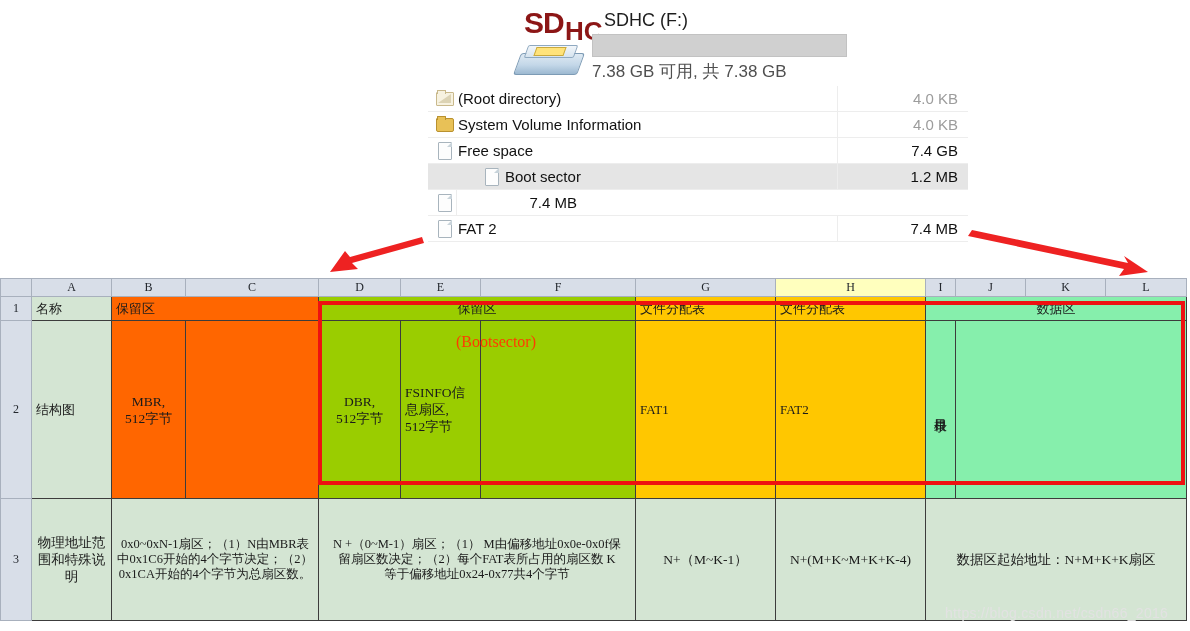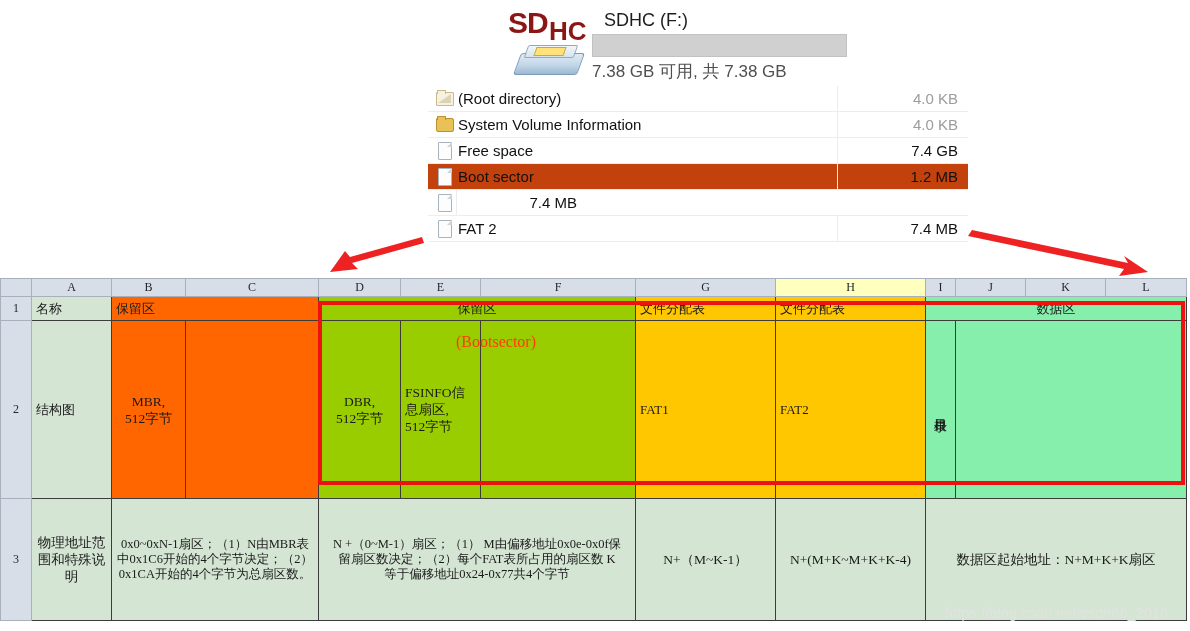--- a/index.html
+++ b/index.html
@@ -5,21 +5,21 @@
   html,body{margin:0;padding:0;}
   body{
     width:1190px;height:631px;
     background:#ffffff;
     font-family:"Liberation Sans","DejaVu Sans",sans-serif;
     overflow:hidden;
     position:relative;
   }
   
   #explorer{position:absolute;left:0;top:0;width:1190px;height:240px;}
-  #sdhc-logo{position:absolute;left:508px;top:8px;width:86px;height:40px;}
+  #sdhc-logo{position:absolute;left:524px;top:8px;width:86px;height:40px;}
   #sdhc-logo .sd{
     font-family:"Liberation Sans","DejaVu Sans",sans-serif;
     font-weight:bold;color:#8c1616;font-size:30px;letter-spacing:-1px;
     position:absolute;left:0;top:0;line-height:30px;
   }
   #sdhc-logo .hc{
     font-family:"Liberation Sans","DejaVu Sans",sans-serif;
     font-weight:bold;color:#8c1616;font-size:26px;
     position:absolute;left:41px;top:10px;line-height:26px;
   }
@@ -52,21 +52,21 @@
     position:absolute;left:592px;top:60px;
     font-size:17px;color:#4f4f4f;white-space:nowrap;
   }
   
   #file-list{position:absolute;left:428px;top:86px;width:540px;}
   .file-row{
     position:relative;height:25px;line-height:25px;
     border-bottom:1px solid #ededed;
     display:flex;align-items:center;
   }
-  .file-row.selected{background:#c2410c;}
+  .file-row.selected{background:#e5e5e5;padding-left:47px;}
   .file-row .ico{width:22px;height:25px;position:relative;flex:0 0 22px;margin-left:6px;}
   .file-row .name{font-size:15px;color:#111;flex:1 1 auto;padding-left:2px;white-space:nowrap;}
   .file-row .sep{width:1px;height:25px;background:#ededed;flex:0 0 1px;}
   .file-row .size{
     width:120px;flex:0 0 120px;text-align:right;padding-right:10px;
     font-size:15px;color:#111;
   }
   .file-row .size.dim{color:#9c9c9c;}
   
   .ico .doc{

